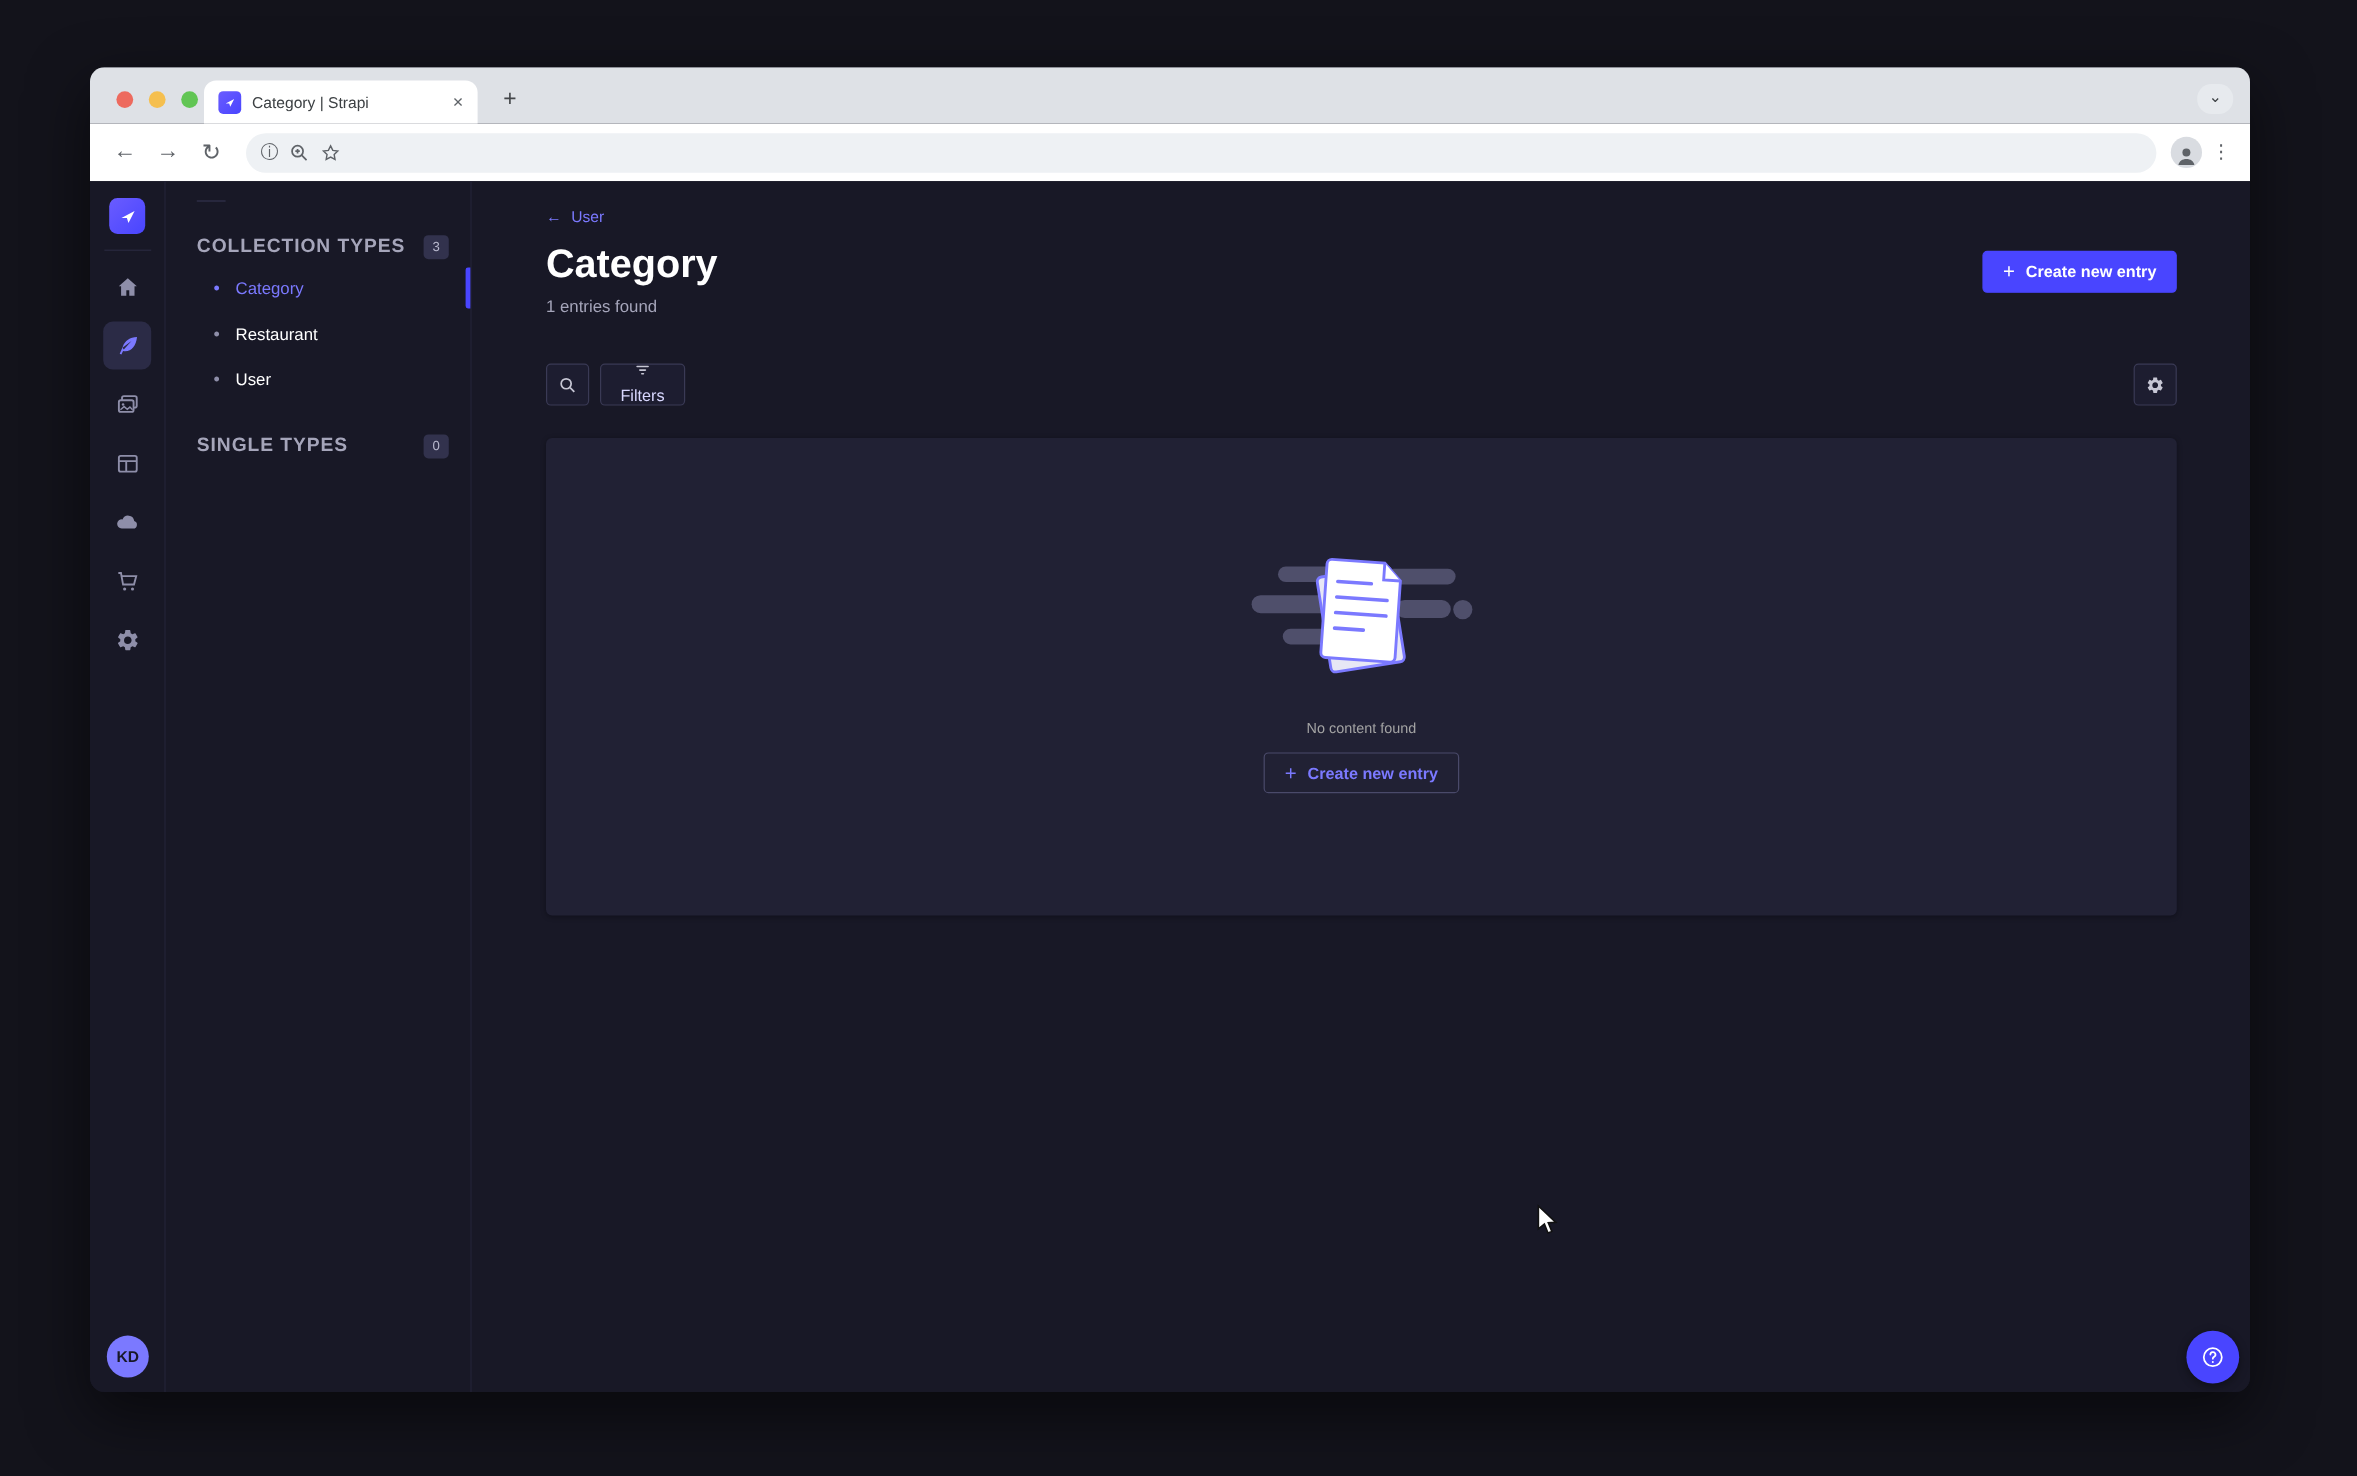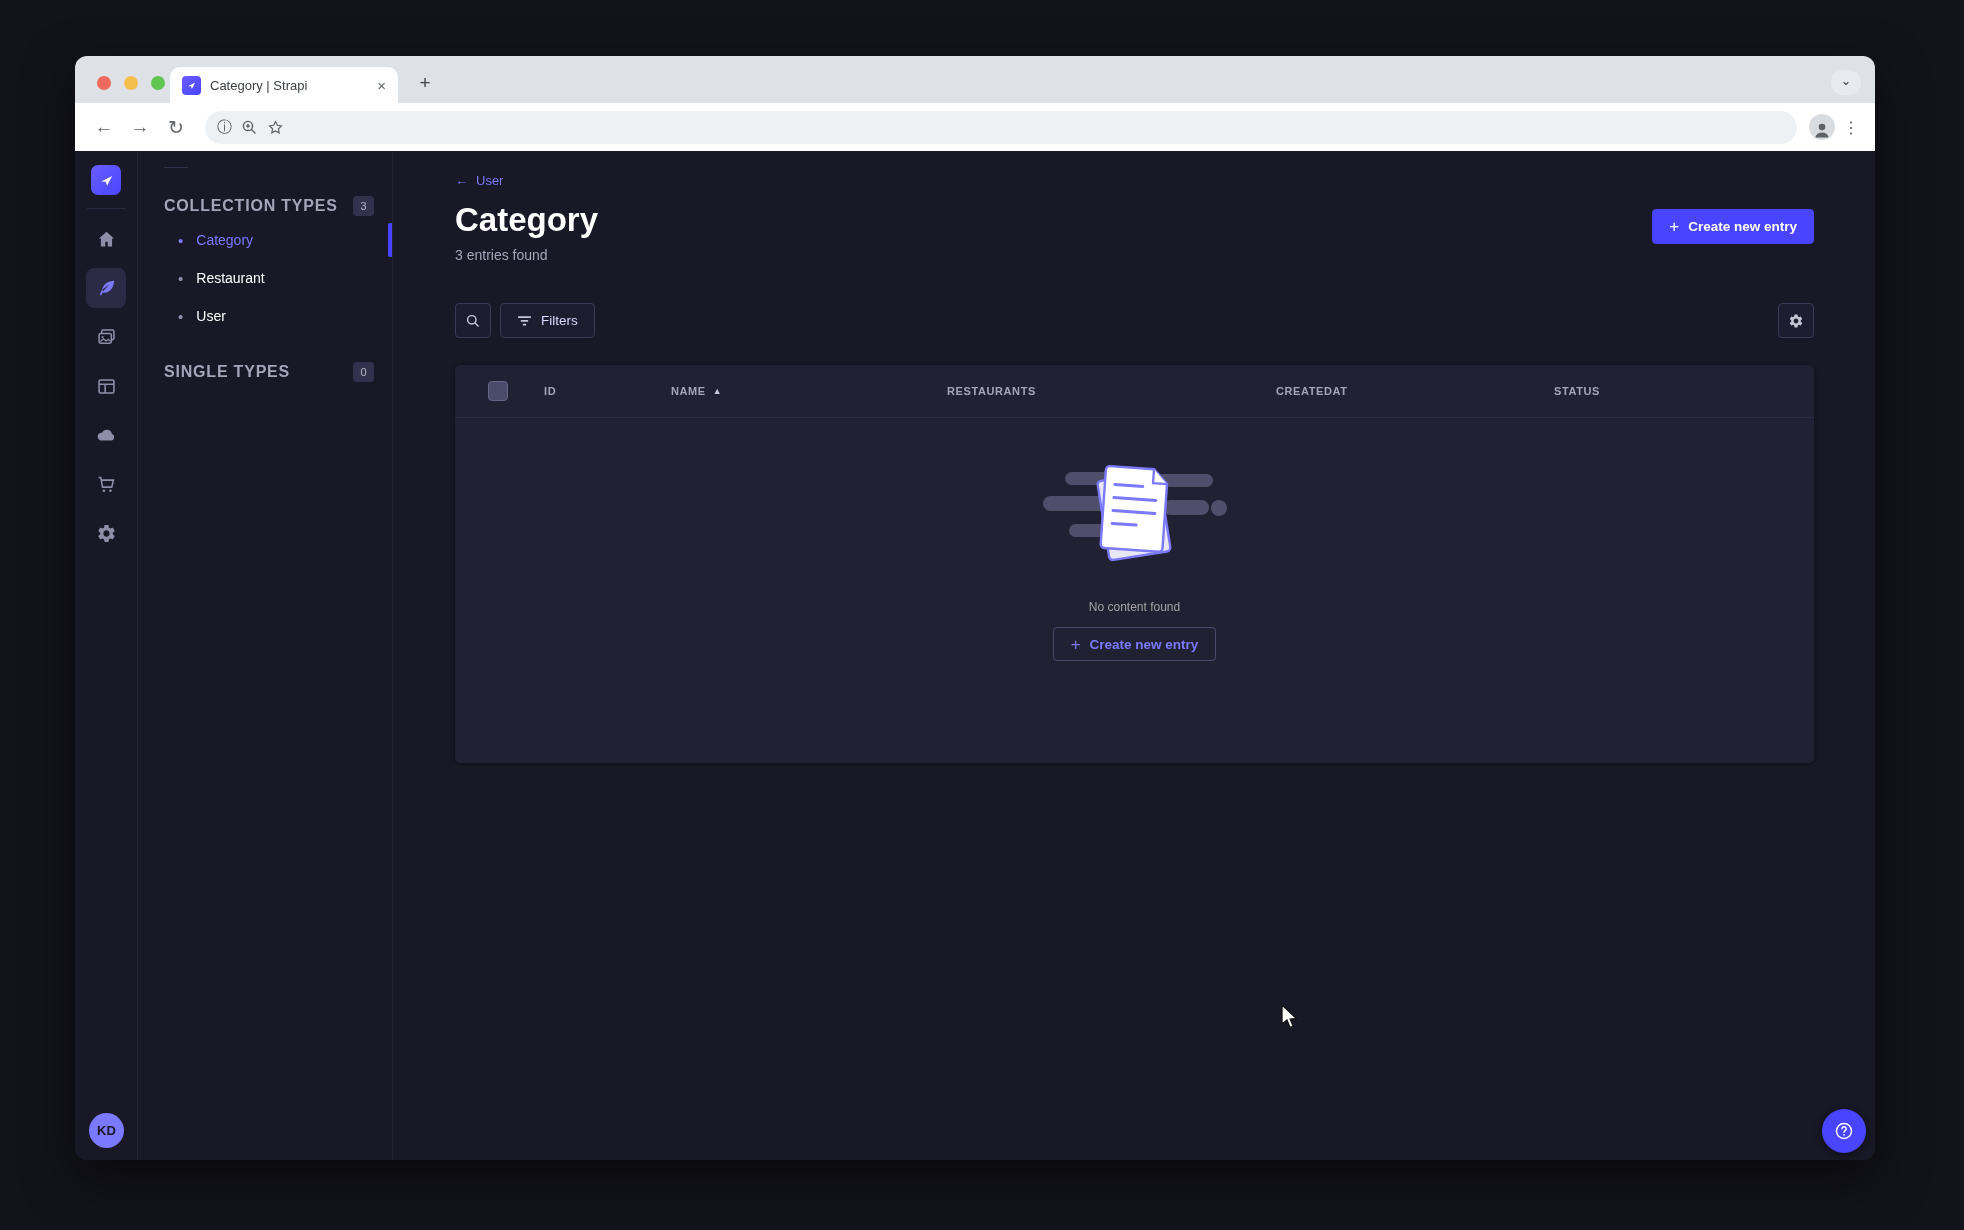--- a/index.html
+++ b/index.html
@@ -75,21 +75,21 @@
   .subtitle { font-size:14px; color:#a5a5ba; margin-top:9px; }
   .btn-primary { display:flex; align-items:center; gap:9px; height:35px; padding:0 16px; margin-top:7px;
                  background:#4945ff; border:1px solid #4945ff; border-radius:4px;
                  color:#ffffff; font-size:13.5px; font-weight:700; }
   .plus { font-size:17px; font-weight:400; line-height:1; }
 
   .filters-row { display:flex; align-items:center; gap:9px; margin-top:40px; }
   .sqbtn { width:36px; height:35px; border-radius:4px; border:1px solid #3a3a55; background:#1d1d30;
            display:flex; align-items:center; justify-content:center; }
   .btn-filters { display:flex; align-items:center; gap:9px; height:35px; padding:0 16px;
-                 border:1px solid #3a3a55; background:#1d1d30; border-radius:4px; color:#d9d8ff; font-size:13.5px; }
+                 border:1px solid #3a3a55; background:#1d1d30; border-radius:4px; color:#d9d8ff; font-size:13.5px;flex-direction:column; }
   .filters-row .spacer { flex:1; }
 
   .table-card { margin-top:27px; height:398px; background:#212134; border-radius:5px;
                 box-shadow:0 1px 4px rgba(3,3,10,.35); position:relative; }
   .thead { display:grid; grid-template-columns:56px 127px 276px 329px 278px 1fr;
            align-items:center; height:53px; padding-left:33px; border-bottom:1px solid #2b2b44; }
   .checkbox { width:20px; height:20px; border-radius:4px; background:#4a4a6a; border:1px solid #666687; }
   .th { font-size:11px; font-weight:700; letter-spacing:.6px; color:#a5a5ba; display:flex; align-items:center; gap:7px; }
   .sort-arrow { font-size:9px; color:#c8c8d9; }
 
@@ -245,21 +245,21 @@
 
       <div class="main">
         <div class="back-row">
           <span>←</span>
           <span>User</span>
         </div>
 
         <div class="title-row">
           <div>
             <div class="page-title">Category</div>
-            <div class="subtitle">3 entries found</div>
+            <div class="subtitle">1 entries found</div>
           </div>
           <button class="btn-primary">
             <span class="plus">+</span>
             <span>Create new entry</span>
           </button>
         </div>
 
         <div class="filters-row">
           <span class="sqbtn">
             <svg width="16" height="16" viewBox="0 0 20 20" fill="none" stroke="#c6c6d4" stroke-width="1.8">
@@ -277,39 +277,20 @@
           </button>
           <span class="spacer"></span>
           <span class="sqbtn">
             <svg width="16" height="16" viewBox="0 0 24 24" fill="#c6c6d4">
               <path d="M19.14 12.94c.04-.3.06-.61.06-.94s-.02-.64-.07-.94l2.03-1.58a.49.49 0 0 0 .12-.61l-1.92-3.32a.49.49 0 0 0-.59-.22l-2.39.96a7.03 7.03 0 0 0-1.62-.94l-.36-2.54a.48.48 0 0 0-.48-.41h-3.84c-.24 0-.43.17-.47.41l-.36 2.54c-.59.24-1.13.57-1.62.94l-2.39-.96a.48.48 0 0 0-.59.22L2.74 8.87c-.12.21-.08.47.12.61l2.03 1.58c-.05.3-.09.63-.09.94s.02.64.07.94l-2.03 1.58a.49.49 0 0 0-.12.61l1.92 3.32c.12.22.37.29.59.22l2.39-.96c.5.38 1.03.7 1.62.94l.36 2.54c.05.24.24.41.48.41h3.84c.24 0 .44-.17.47-.41l.36-2.54c.59-.24 1.13-.56 1.62-.94l2.39.96c.22.08.47 0 .59-.22l1.92-3.32c.12-.22.07-.47-.12-.61zM12 15.6A3.61 3.61 0 0 1 8.4 12c0-1.98 1.62-3.6 3.6-3.6s3.6 1.62 3.6 3.6-1.62 3.6-3.6 3.6z"></path>
             </svg>
           </span>
         </div>
 
         <div class="table-card">
-          <div class="thead">
-            <span class="checkbox"></span>
-            <span class="th">
-                <span>ID</span>
-              </span>
-            <span class="th">
-              <span>NAME</span>
-              <span class="sort-arrow">▲</span>
-            </span>
-            <span class="th">
-                <span>RESTAURANTS</span>
-              </span>
-            <span class="th">
-                <span>CREATEDAT</span>
-              </span>
-            <span class="th">
-                <span>STATUS</span>
-              </span>
-          </div>
 
           <div class="empty">
             <svg class="illus" width="196" height="122" viewBox="0 0 196 122">
               <g fill="#4f4f6b">
                 <rect x="28" y="18" width="52" height="13" rx="6.5"></rect>
                 <rect x="6" y="42" width="72" height="15" rx="7.5"></rect>
                 <rect x="118" y="20" width="58" height="13" rx="6.5"></rect>
                 <rect x="126" y="46" width="46" height="15" rx="7.5"></rect>
                 <circle cx="182" cy="54" r="8"></circle>
                 <rect x="32" y="70" width="62" height="13" rx="6.5"></rect>

